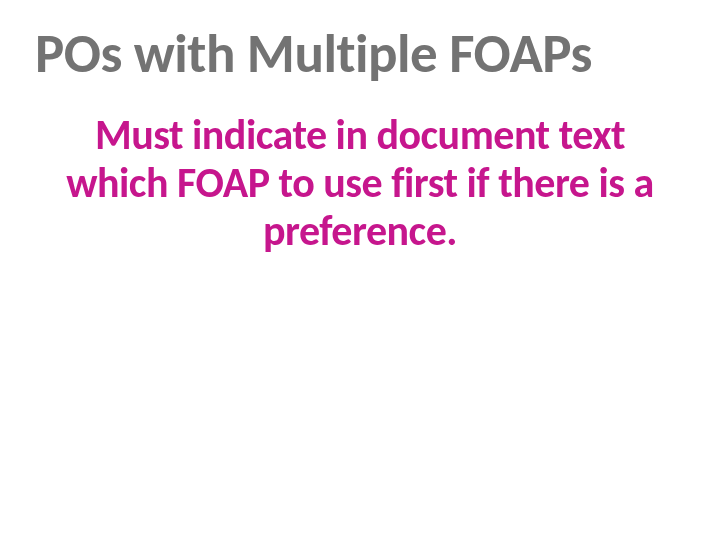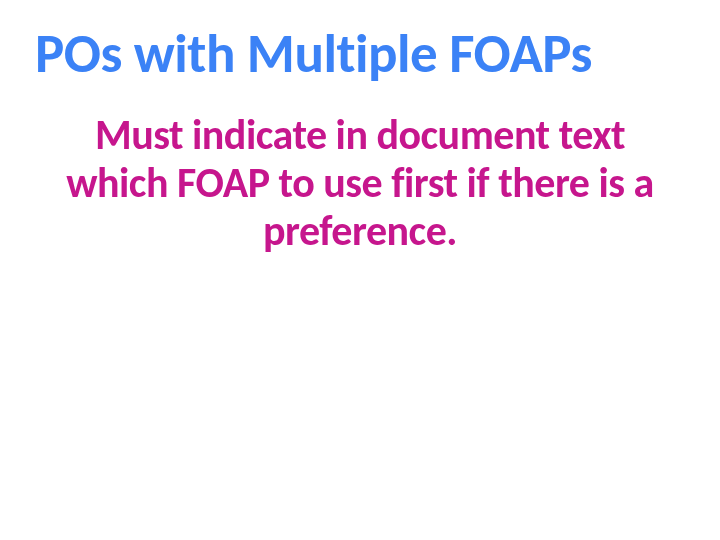--- a/index.html
+++ b/index.html
@@ -8,21 +8,21 @@
       box-sizing: border-box;
     }
     body {
       width: 720px;
       height: 540px;
       background: #ffffff;
       font-family: Calibri, 'Segoe UI', Arial, sans-serif;
       padding: 25px 35px;
     }
     .title {
-      color: #3b82f6;
+      color: #737373;
       font-size: 55px;
       font-weight: 700;
       text-align: left;
       letter-spacing: -0.5px;
       line-height: 1.05;
       margin-bottom: 28px;
     }
     .body-text {
       color: #c6168d;
       font-size: 42px;

